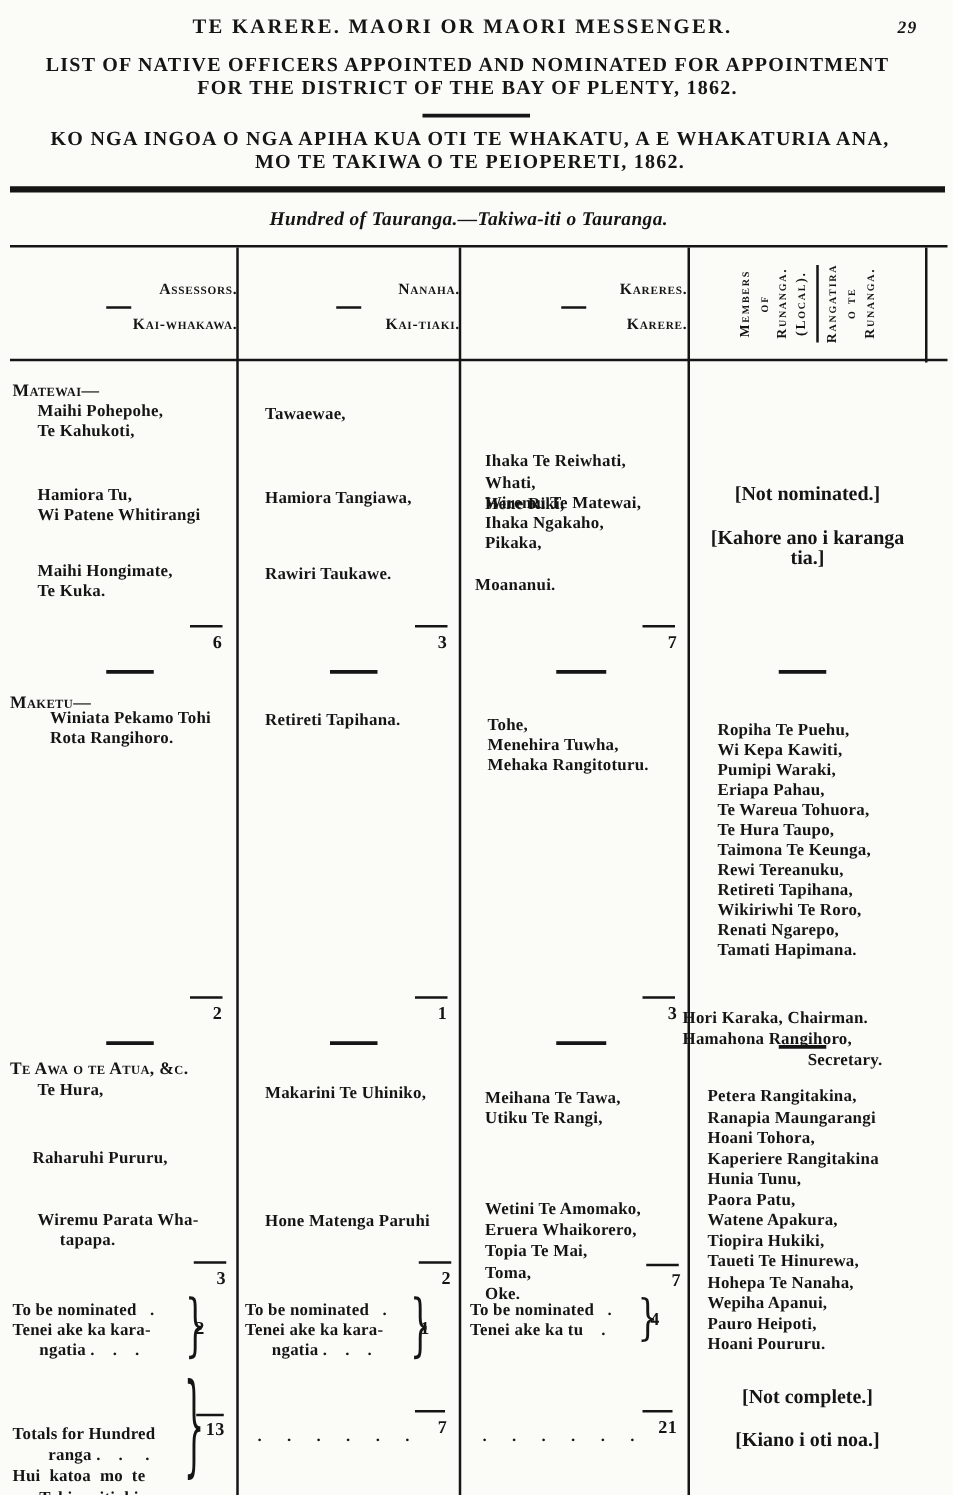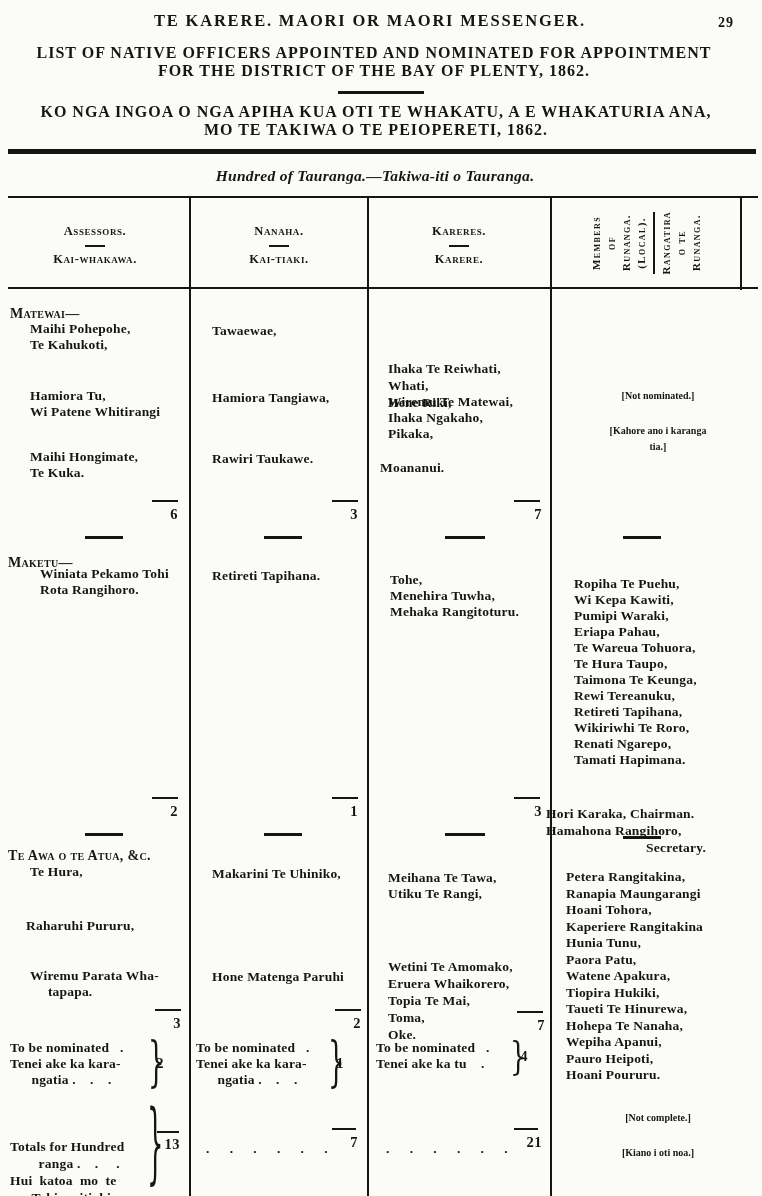--- a/index.html
+++ b/index.html
@@ -9,30 +9,30 @@
     background:#fbfbf8;
     color:#151515;
     font-family:"Liberation Serif","DejaVu Serif",serif;
     font-weight:700;
     overflow:hidden;
   }
   .abs { position:absolute; }
   .rule { background:#151515; }
   .dash { background:#151515; height:2px; }
   .masthead { font-size:16.5px; letter-spacing:1.8px; text-align:center; }
-  .pageno { font-size:14px; letter-spacing:1px; }
+  .pageno { font-size:14px; letter-spacing:1px;font-style:italic; }
   .htitle { font-size:16px; letter-spacing:1px; line-height:18px; text-align:center; white-space:pre-line; }
   .caption { font-style:italic; font-size:15.5px; text-align:center; letter-spacing:.3px; }
-  .chead { font-variant:small-caps; font-size:12.5px; letter-spacing:.6px; text-align:center; }
+  .chead { font-variant:small-caps; font-size:12.5px; letter-spacing:.6px; text-align:right; }
   .names { font-size:13.5px; line-height:16px; letter-spacing:.2px; white-space:pre-wrap; }
   .lh165 { line-height:16.5px; }
   .lh17  { line-height:17px;margin-top:36px; }
   .place { font-variant:small-caps; font-size:14px; letter-spacing:.3px; }
   .num { font-size:14.5px; text-align:right; letter-spacing:.5px; }
-  .note { font-size:10px; line-height:15.5px; white-space:pre-line; text-align:center;margin-left:12px; }
+  .note { font-size:16px; line-height:15.5px; white-space:pre-line; text-align:center; }
   .dots { font-size:13.5px; white-space:pre-wrap; }
   .brace { font-size:26px; line-height:26px; font-weight:400; transform-origin:top left; font-family:"DejaVu Serif",serif; }
   .brace2 { transform:scaleY(1.5); }
   .brace3 { transform:scaleY(2.1); }
   .brace5 { transform:scaleY(3.4); }
   .vhead { display:flex; align-items:center; justify-content:center; gap:2px; }
   .vword {
     writing-mode:vertical-rl; transform:rotate(180deg);
     font-variant:small-caps; font-size:11px; letter-spacing:1.4px; line-height:13px;
   }

